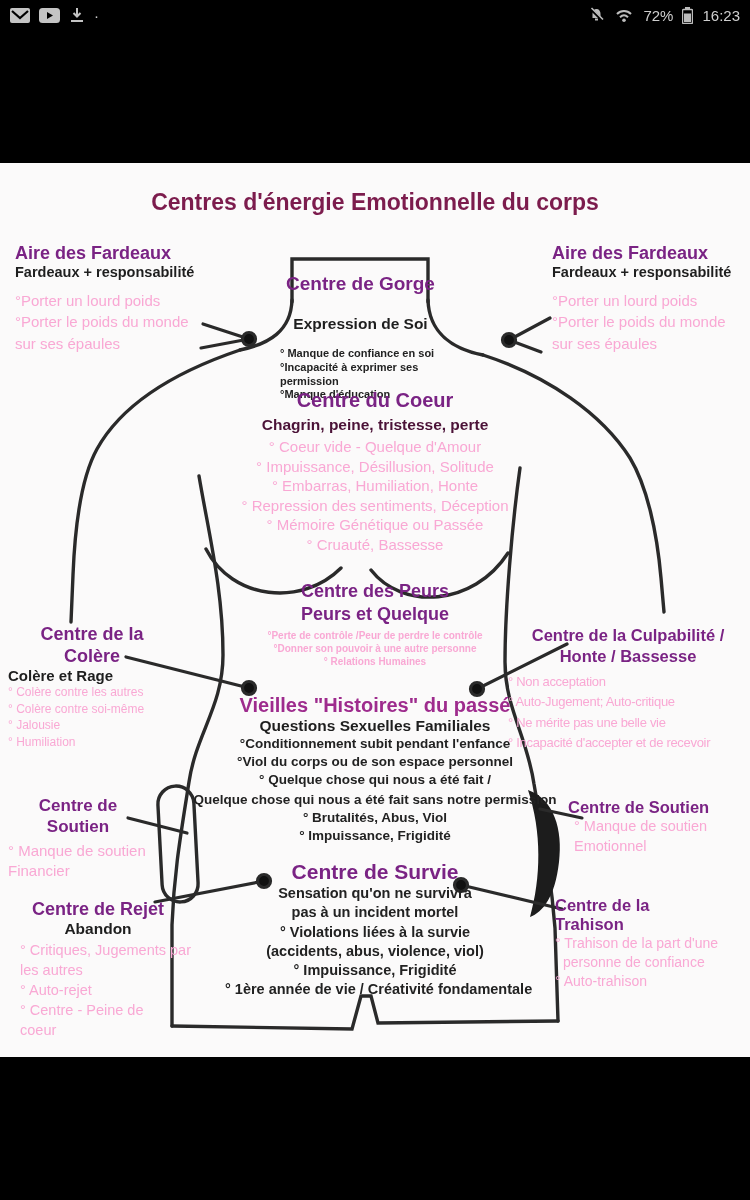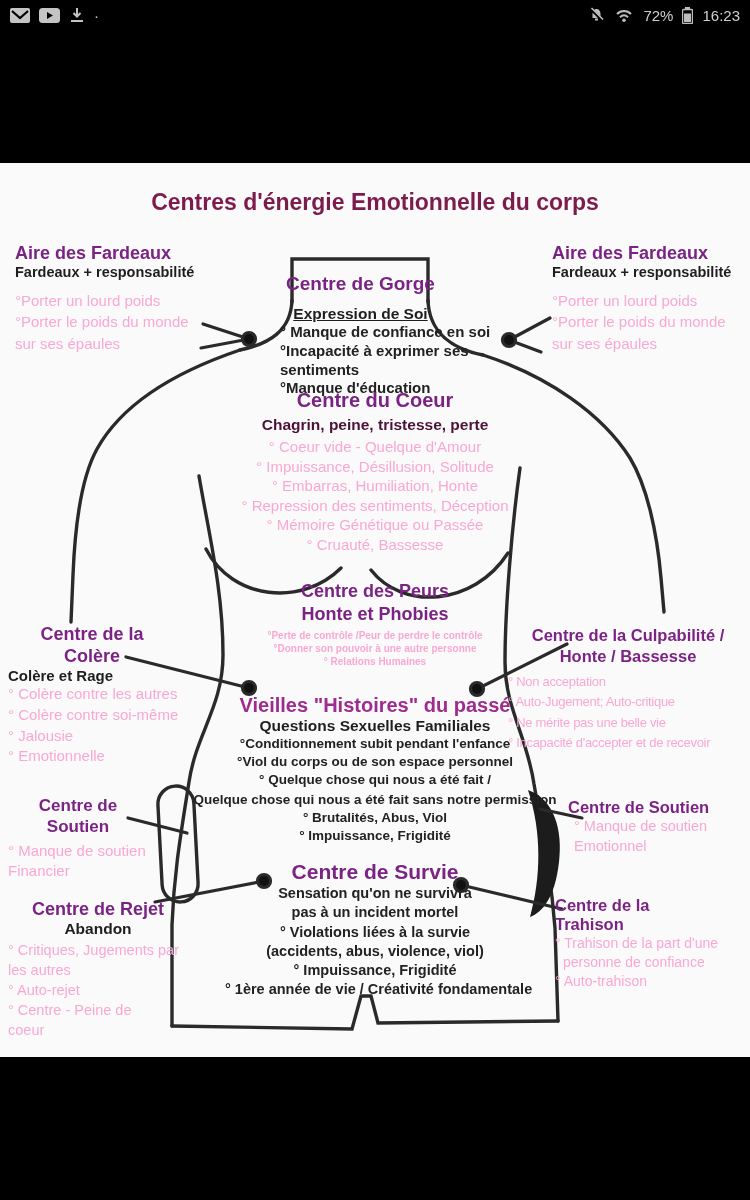--- a/index.html
+++ b/index.html
@@ -119,65 +119,65 @@
     <div class="sub" style="font-size:14.5px;">Fardeaux + responsabilité</div>
     <div class="items" style="font-size:15px;line-height:1.42;margin-top:10px;">
       <div>°Porter un lourd poids</div>
       <div>°Porter le poids du monde</div>
       <div>sur ses épaules</div>
     </div>
   </div>
 
   <div class="block ctr" style="left:253px;top:273px;width:215px;">
     <div class="hd" style="font-size:19px;">Centre de Gorge</div>
-    <div class="sub" style="font-size:15.5px;margin-top:10px;text-decoration:underline;">Expression de Soi</div>
-    <div class="items items-bold" style="font-size:15px;line-height:1.25;margin-top:0;text-align:left;padding-left:27px;">
+    <div class="sub" style="font-size:15.5px;margin-top:20px;">Expression de Soi</div>
+    <div class="items items-bold" style="font-size:11px;line-height:1.25;margin-top:14px;text-align:left;padding-left:27px;">
       <div>° Manque de confiance en soi</div>
       <div>°Incapacité à exprimer ses</div>
-      <div>sentiments</div>
+      <div>permission</div>
       <div>°Manque d'éducation</div>
     </div>
   </div>
 
   <div class="block ctr" style="left:225px;top:389px;width:300px;">
     <div class="hd" style="font-size:20px;">Centre du Coeur</div>
     <div class="sub sub-plum" style="font-size:15.5px;margin-top:4px;">Chagrin, peine, tristesse, perte</div>
     <div class="items" style="font-size:15px;line-height:1.3;margin-top:3px;">
       <div>° Coeur vide - Quelque d'Amour</div>
       <div>° Impuissance, Désillusion, Solitude</div>
       <div>° Embarras, Humiliation, Honte</div>
       <div>° Repression des sentiments, Déception</div>
       <div>° Mémoire Génétique ou Passée</div>
       <div>° Cruauté, Bassesse</div>
     </div>
   </div>
 
   <div class="block ctr" style="left:205px;top:580px;width:340px;">
     <div class="hd" style="font-size:18px;font-weight:600;line-height:1.3;">
       <div>Centre des Peurs</div>
-      <div>Honte et Phobies</div>
+      <div>Peurs et Quelque</div>
     </div>
     <div class="items" style="font-size:10px;line-height:1.32;margin-top:2px;font-weight:bold;">
       <div>°Perte de contrôle /Peur de perdre le contrôle</div>
       <div>°Donner son pouvoir à une autre personne</div>
       <div>° Relations Humaines</div>
     </div>
   </div>
 
   <div class="block" style="left:8px;top:624px;width:168px;">
     <div class="hd ctr" style="font-size:18px;line-height:1.2;">
       <div>Centre de la</div>
       <div>Colère</div>
     </div>
     <div class="sub" style="font-size:15px;">Colère et Rage</div>
-    <div class="items" style="font-size:15px;line-height:1.38;">
+    <div class="items" style="font-size:12px;line-height:1.38;">
       <div>° Colère contre les autres</div>
       <div>° Colère contre soi-même</div>
       <div>° Jalousie</div>
-      <div>° Emotionnelle</div>
+      <div>° Humiliation</div>
     </div>
   </div>
 
   <div class="block" style="left:508px;top:625px;width:240px;">
     <div class="hd ctr" style="font-size:16.5px;line-height:1.25;">
       <div>Centre de la Culpabilité /</div>
       <div>Honte / Bassesse</div>
     </div>
     <div class="items" style="font-size:13px;line-height:1.55;margin-top:6px;letter-spacing:-0.3px;">
       <div>° Non acceptation</div>
@@ -227,21 +227,21 @@
       <div>° Violations liées à la survie</div>
       <div>(accidents, abus, violence, viol)</div>
       <div>° Impuissance, Frigidité</div>
       <div style="white-space:nowrap;">° 1ère année de vie / Créativité fondamentale</div>
     </div>
   </div>
 
   <div class="block" style="left:8px;top:899px;width:180px;">
     <div class="hd ctr" style="font-size:18px;">Centre de Rejet</div>
     <div class="sub ctr" style="font-size:15.5px;">Abandon</div>
-    <div class="items" style="font-size:14.5px;line-height:1.38;margin-top:2px;">
+    <div class="items" style="font-size:14.5px;line-height:1.38;margin-top:2px;margin-left:12px;">
       <div>° Critiques, Jugements par</div>
       <div>les autres</div>
       <div>° Auto-rejet</div>
       <div>° Centre - Peine de</div>
       <div>coeur</div>
     </div>
   </div>
 
   <div class="block" style="left:555px;top:896px;width:159px;">
     <div class="hd" style="font-size:16.5px;">Centre de la Trahison</div>

